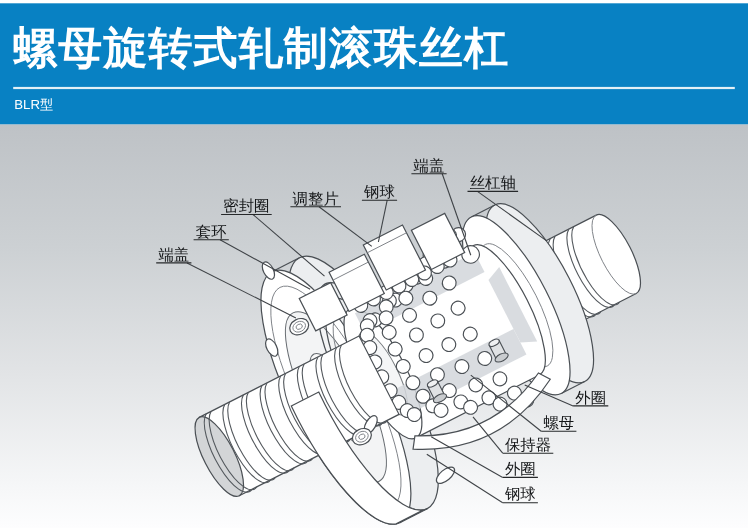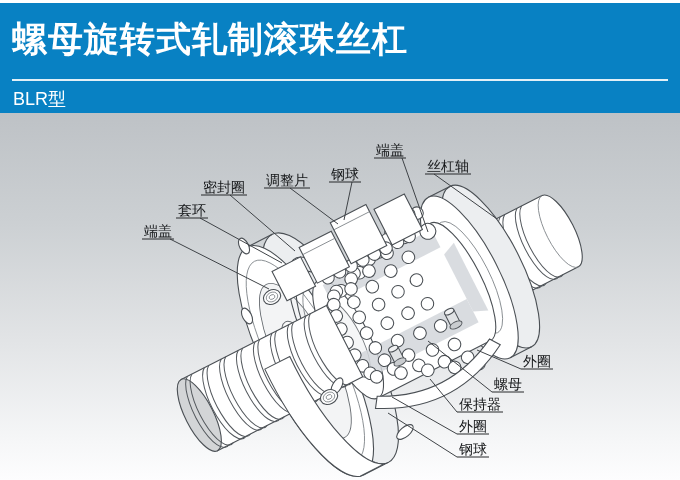--- a/index.html
+++ b/index.html
@@ -3,24 +3,24 @@
 <meta charset="utf-8">
 <style>
   html,body{margin:0;padding:0;}
   body{font-family:"Liberation Sans","DejaVu Sans",sans-serif;background:#ffffff;}
   .page{position:relative;width:680px;height:480px;overflow:hidden;background:#ffffff;}
 
   
   .header{position:absolute;top:0;left:0;width:680px;height:110px;
           background:#0881c3;border-top:3px solid #ffffff;box-sizing:content-box;z-index:3;}
   .page-title{position:absolute;left:12px;top:13px;margin:0;color:#ffffff;
-              font-size:35px;font-weight:bold;letter-spacing:1px;white-space:nowrap;}
+              font-size:40px;font-weight:bold;letter-spacing:1px;white-space:nowrap;}
   .header-divider{position:absolute;left:12px;top:76px;width:656px;height:2px;
                   background:#eef5fa;opacity:.95;}
-  .model-label{position:absolute;left:13px;top:84px;color:#ffffff;font-size:18px;}
+  .model-label{position:absolute;left:13px;top:84px;color:#ffffff;font-size:12px;}
 
   
   .main-bg{position:absolute;top:113px;left:0;width:680px;height:367px;
            background:linear-gradient(to bottom,#bec2c6 0%,#ccd0d3 30%,#e2e4e6 62%,#f6f7f8 90%,#fdfdfe 100%);}
   svg.diagram{position:absolute;top:0;left:0;width:680px;height:480px;z-index:2;}
 
   .ln{fill:none;stroke:#4a4f54;stroke-width:1.1;}
   .fill-white{fill:#ffffff;stroke:#4a4f54;stroke-width:1.1;}
   .fill-light{fill:#eceef0;stroke:#4a4f54;stroke-width:1.1;}
   .fill-gray{fill:#d3d5d7;stroke:#4a4f54;stroke-width:1.1;}

